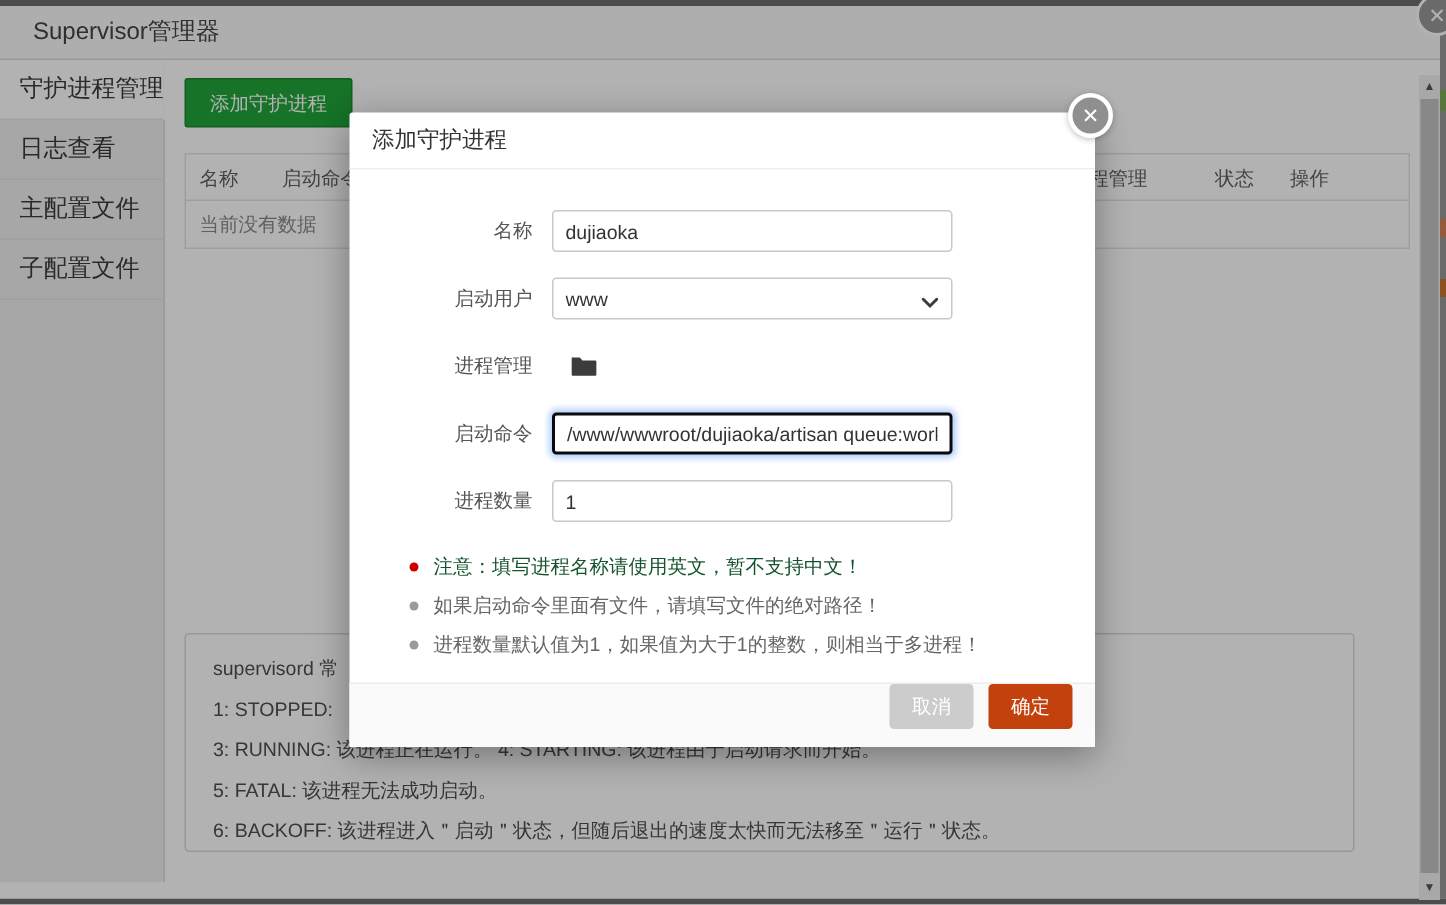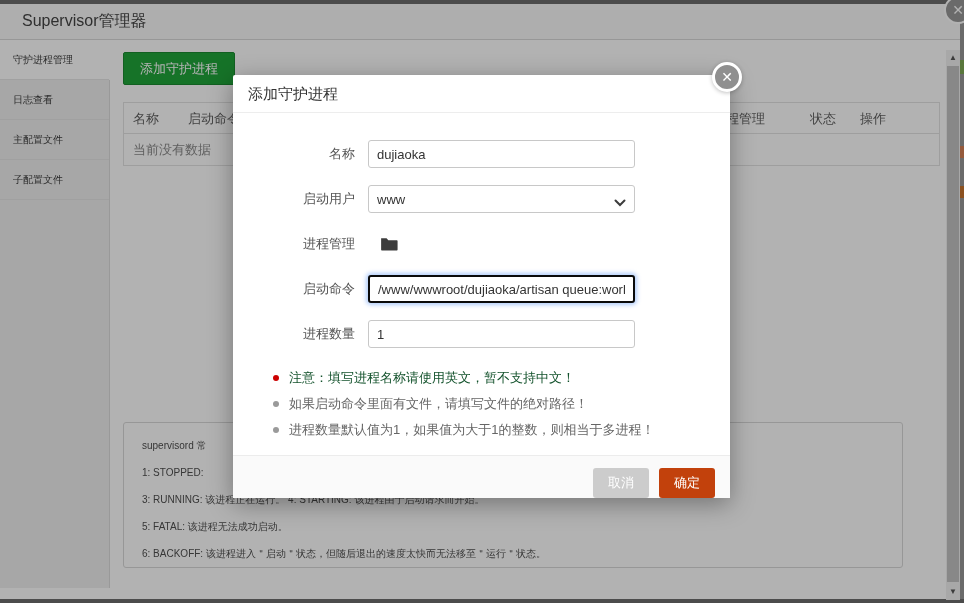--- a/index.html
+++ b/index.html
@@ -27,21 +27,21 @@
   .win { position:absolute; left:0; top:4px; width:960px; height:595px; background:#fff; z-index:1; }
   .titlebar {
     height:36px; background:#fafafa; border-bottom:1px solid #d9d9d9;
     display:flex; align-items:center; padding-left:22px;
     font-size:16px; color:#444;
   }
   .winbody { display:flex; height:548px; }
   .sidebar { width:110px; background:#f0f0f0; border-right:1px solid #dcdcdc; }
   .side-item {
     position:relative; height:40px; line-height:40px; padding-left:13px;
-    font-size:10px; color:#3c3c3c; border-bottom:1px solid #e6e6e6; cursor:pointer;
+    font-size:16px; color:#3c3c3c; border-bottom:1px solid #e6e6e6; cursor:pointer;
   }
   .side-item.active { background:#fff; }
   .side-item.active::after {
     content:""; position:absolute; right:-1px; top:0; bottom:-1px; width:1px; background:#fff;
   }
   .content { flex:1; position:relative; background:#fff; }
   .add-btn {
     position:absolute; left:13px; top:12px; height:33px; padding:0 16px;
     background:#20a53a; border:1px solid #1a8a30; border-radius:2px;
     color:#fff; font-size:13px; cursor:pointer;
@@ -51,21 +51,21 @@
   .thead span { position:absolute; top:0; line-height:31px; }
   .thead span:nth-child(1) { left:9px; }
   .thead span:nth-child(2) { left:64px; }
   .thead span:nth-child(3) { left:589px; }
   .thead span:nth-child(4) { left:686px; }
   .thead span:nth-child(5) { left:736px; }
   .trow { height:31px; line-height:31px; padding-left:9px; font-size:13px; color:#8a8a8a; }
   .info-box {
     position:absolute; left:13px; top:382px; width:780px; height:146px;
     border:1px solid #d9d9d9; border-radius:3px; padding:9px 18px;
-    font-size:10px; color:#4f4f4f;
+    font-size:13px; color:#4f4f4f;
   }
   .info-box div { line-height:27px; white-space:pre; }
   
   .scrollbar { position:absolute; left:946px; top:50px; width:14px; height:550px; background:#f1f1f1; z-index:1; }
   .sb-arrow { position:absolute; left:0; width:14px; height:16px; color:#555; font-size:8px; text-align:center; line-height:16px; cursor:pointer; }
   .sb-up { top:0; } .sb-down { bottom:0; }
   .sb-thumb { position:absolute; left:1px; top:16px; width:12px; height:516px; background:#c3c3c3; cursor:pointer; }
   
   #overlay { position:absolute; inset:0; background:rgba(0,0,0,0.30); z-index:5; }
   
@@ -94,21 +94,21 @@
   .chevron { position:absolute; right:9px; top:8px; pointer-events:none; }
   .folder { margin-left:12px; display:flex; align-items:center; cursor:pointer; }
   .notes { list-style:none; margin-top:16px; padding-left:40px; }
   .notes li { display:flex; align-items:center; height:26px; font-size:13px; color:#666; }
   .notes li .dot { width:6px; height:6px; border-radius:50%; background:#9a9a9a; margin-right:10px; flex:none; }
   .notes li.warn { color:#14532d; }
   .notes li.warn .dot { background:#cc0000; }
   .modal-footer {
     position:absolute; left:0; right:0; bottom:0; height:43px;
     background:#fafafa; border-top:1px solid #ececec;
-    display:flex; align-items:flex-end; justify-content:flex-end; padding-right:15px; gap:10px;
+    display:flex; align-items:flex-start; justify-content:flex-end; padding-right:15px; gap:10px;
   }
   .btn { height:30px; padding:0 15px; border:none; border-radius:3px; color:#fff; font-size:13px; cursor:pointer;
          font-family:"Liberation Sans","DejaVu Sans",sans-serif; }
   .btn-cancel { background:#ccc; }
   .btn-ok { background:#c2410c; }
 </style>
 </head>
 <body>
 
 <div class="strip-top"></div>

